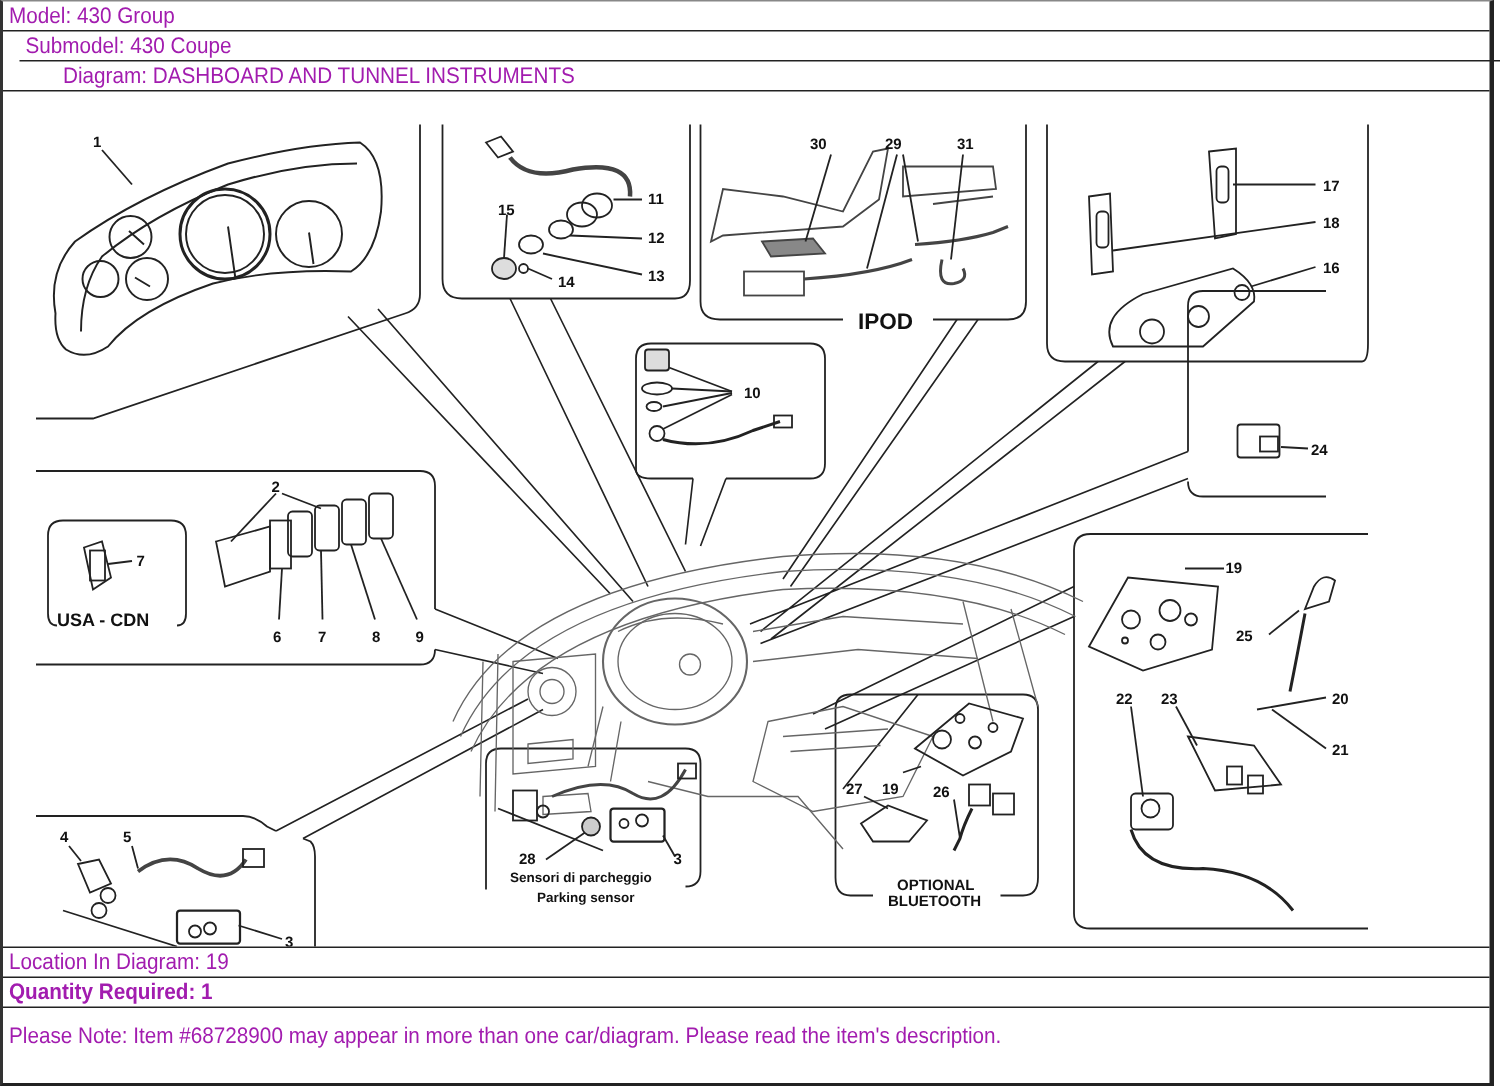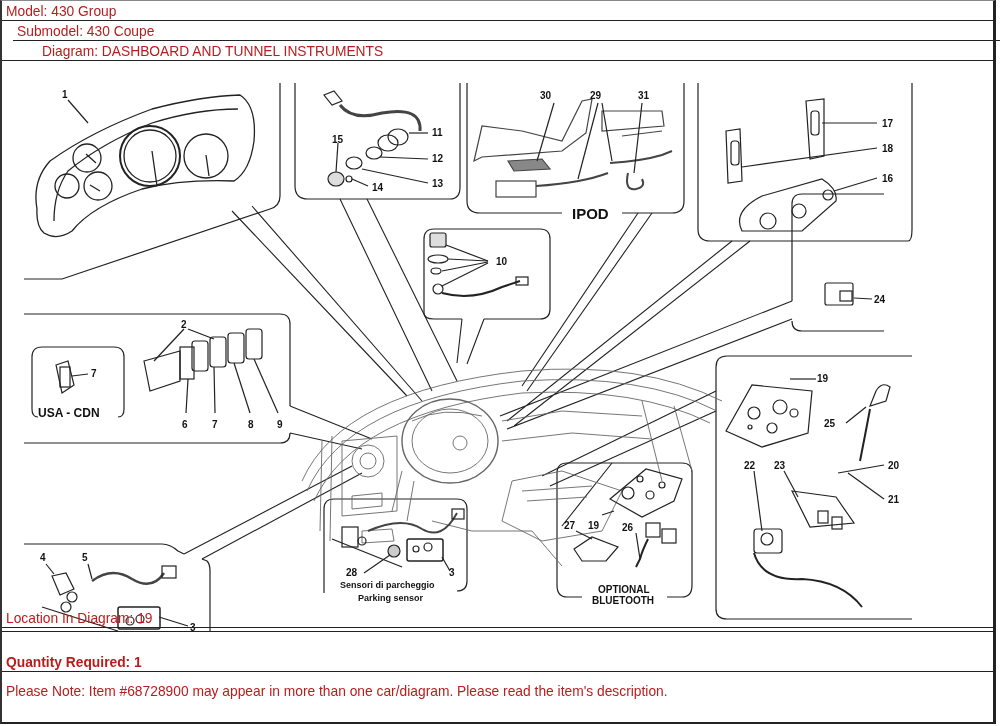--- a/index.html
+++ b/index.html
@@ -1,23 +1,23 @@
 <!DOCTYPE html>
 <html><head>
 <meta charset="utf-8">
 <style>
   html, body { margin:0; padding:0; background:#fff; }
   body { width:1000px; height:726px; position:relative; overflow:hidden; font-family:"Liberation Sans", sans-serif; }
   .sheet { position:absolute; left:0; top:0; width:996px; height:724px; border-left:2px solid #333; border-right:3px solid #222; border-bottom:2px solid #222; border-top:1px solid #888; box-sizing:border-box; }
-  .row { position:absolute; left:0; width:100%; border-bottom:1px solid #222; box-sizing:border-box; font-family:"Liberation Sans Narrow","Liberation Sans", sans-serif; font-size:15px; color:#b91c1c; padding-left:4px; line-height:19px; letter-spacing:0; }
+  .row { position:absolute; left:0; width:100%; border-bottom:1px solid #222; box-sizing:border-box; font-family:"Liberation Sans Narrow","Liberation Sans", sans-serif; font-size:15px; color:#a21caf; padding-left:4px; line-height:19px; letter-spacing:0; }
   .r1 { top:0; height:20px; }
   .r2 { top:20px; height:20px;margin-left:11px; }
   .r3 { top:40px; height:20px;padding-left:40px; }
   .diagram-area { position:absolute; left:0; top:60px; width:100%; height:571px; border-bottom:1px solid #222; box-sizing:border-box; }
-  .r4 { top:607px; height:20px; }
+  .r4 { top:631px; height:20px; }
   .r5 { top:651px; height:20px;font-weight:bold; }
   .r6 { top:680px; height:51px; border-bottom:none; }
   svg text { font-family:"Liberation Sans", sans-serif; font-weight:bold; fill:#111; }
   .cond { transform:scaleX(0.92); transform-origin:left; display:inline-block; white-space:nowrap; }
 </style>
 </head>
 <body>
 
 <div class="sheet">
   <div class="row r1"><span class="cond">Model: 430 Group</span></div>

